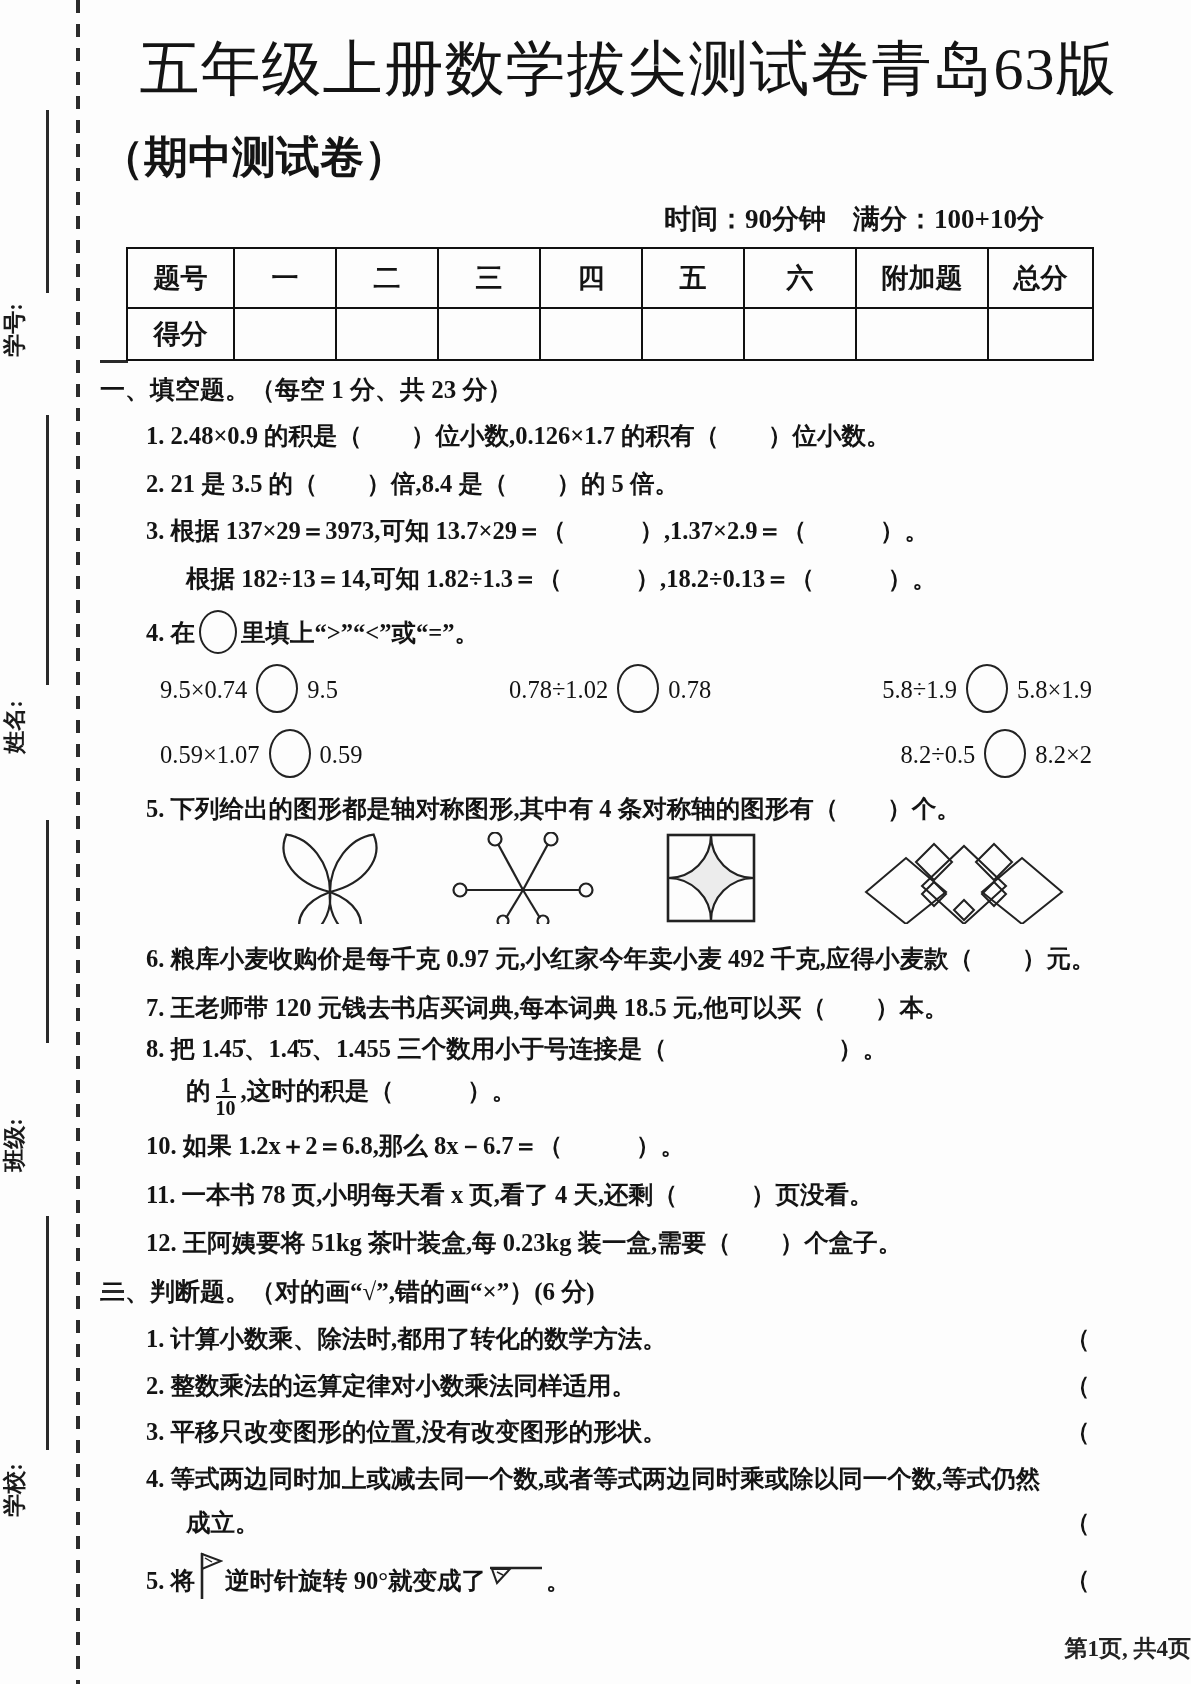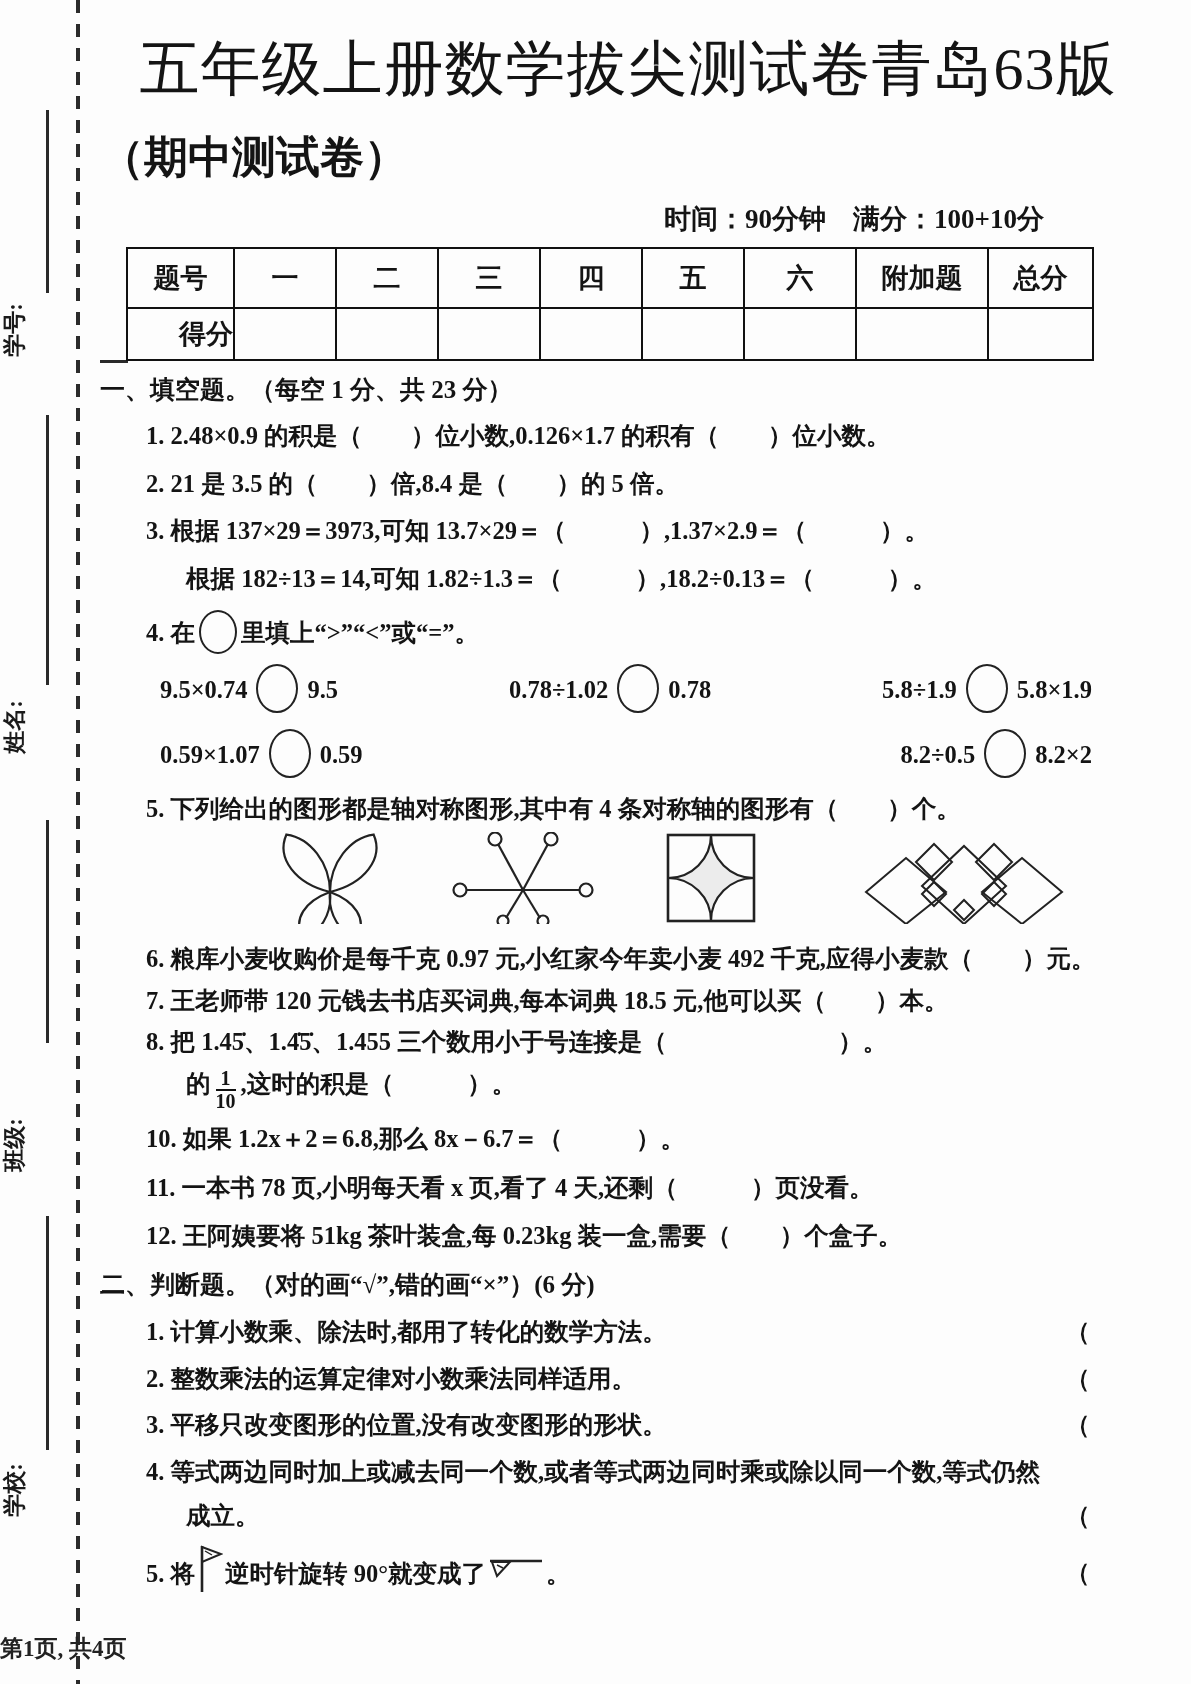--- a/index.html
+++ b/index.html
@@ -21,44 +21,44 @@
   .title{margin-top:36px;text-align:center;font-size:60px;font-weight:400;
     letter-spacing:1px;line-height:1.1;}
   .subtitle{margin-top:26px;text-align:left;font-size:44px;font-weight:900;}
   .meta{margin-top:14px;text-align:right;padding-right:112px;
     font-size:27px;font-weight:700;}
   
   table.score{border-collapse:collapse;margin:10px 0 0 26px;table-layout:fixed;}
   table.score td{border:2.6px solid #111;text-align:center;
     font-size:27px;font-weight:700;padding:0;}
   tr.hdr td{height:58px;}
-  tr.scr td{height:50px;text-align:right;}
+  tr.scr td{height:50px;}
   
   .sec-h{margin-top:12px;font-size:25px;font-weight:700;}
   .q{margin-top:15px;padding-left:46px;font-size:24.5px;font-weight:600;
     line-height:1.25;}
   .q.cont{padding-left:86px;}
   .cmp-row{margin-top:10px;display:flex;justify-content:space-between;
-    padding:0 64px 0 60px;font-size:24.5px;font-weight:700;align-items:center;}
+    padding:0 64px 0 60px;font-size:24.5px;font-weight:400;align-items:center;}
   .circle{display:inline-block;width:38px;height:45px;border:2.6px solid #222;
     border-radius:50%;vertical-align:-15px;margin:0 9px;background:#fdfdfd;}
   .circle.small{width:34px;height:40px;vertical-align:-13px;margin:0 4px;}
   .figrow{margin-top:8px;height:92px;position:relative;}
   .fig{position:absolute;bottom:0;}
   .frac{display:inline-block;vertical-align:-16px;text-align:center;
     font-size:20px;line-height:1.05;margin:0 5px;font-weight:700;}
   .frac .fnum{display:block;border-bottom:2.2px solid #111;padding:0 5px;}
   .frac .fden{display:block;}
   .jrow{margin-top:16px;display:flex;justify-content:space-between;
     padding-left:46px;padding-right:66px;font-size:24.5px;font-weight:600;
     line-height:1.25;align-items:flex-end;}
   .jrow .jtext{flex:0 1 auto;}
   .jrow.nowrapfull{padding-right:0;}
   .flagwrap{display:inline-block;vertical-align:-12px;margin:0 2px;}
-  .footer{position:absolute;bottom:20px;left:0;width:100%;text-align:left;
+  .footer{position:absolute;bottom:20px;left:0;width:100%;text-align:right;
     font-size:23px;font-weight:600;color:#222;}
 </style>
 </head>
 <body>
 
 <div class="page">
 
   <div class="seal-dash"></div>
 
   <div class="seal-line" style="top:110px;height:183px;"></div>
@@ -171,21 +171,21 @@
           <polygon points="58,30 76,12 94,30 76,48"></polygon>
           <polygon points="118,30 136,12 154,30 136,48"></polygon>
           <polygon points="64,62 76,50 88,62 76,74"></polygon>
           <polygon points="124,62 136,50 148,62 136,74"></polygon>
           <polygon points="96,78 106,68 116,78 106,88"></polygon>
         </g>
       </svg>
     </div>
 
     <div class="q" style="margin-top:20px">6. 粮库小麦收购价是每千克 0.97 元,小红家今年卖小麦 492 千克,应得小麦款（　　）元。</div>
-    <div class="q" style="margin-top:11px">7. 王老师带 120 元钱去书店买词典,每本词典 18.5 元,他可以买（　　）本。</div>
+    <div class="q" style="margin-top:18px">7. 王老师带 120 元钱去书店买词典,每本词典 18.5 元,他可以买（　　）本。</div>
     <div class="q" style="margin-top:11px">8. 把 1.45̇、1.4̇5̇、1.455 三个数用小于号连接是（　　　　　　　）。</div>
     <div class="q cont" style="margin-top:10px">
       <span>的</span><span class="frac"><span class="fnum">1</span><span class="fden">10</span></span><span>,这时的积是（　　　）。</span>
     </div>
     <div class="q" style="margin-top:12px">10. 如果 1.2x＋2＝6.8,那么 8x－6.7＝（　　　）。</div>
     <div class="q" style="margin-top:18px">11. 一本书 78 页,小明每天看 x 页,看了 4 天,还剩（　　　）页没看。</div>
     <div class="q" style="margin-top:18px">12. 王阿姨要将 51kg 茶叶装盒,每 0.23kg 装一盒,需要（　　）个盒子。</div>
 
     <div class="sec-h" style="margin-top:16px">二、判断题。（对的画“√”,错的画“×”）(6 分)</div>
 

